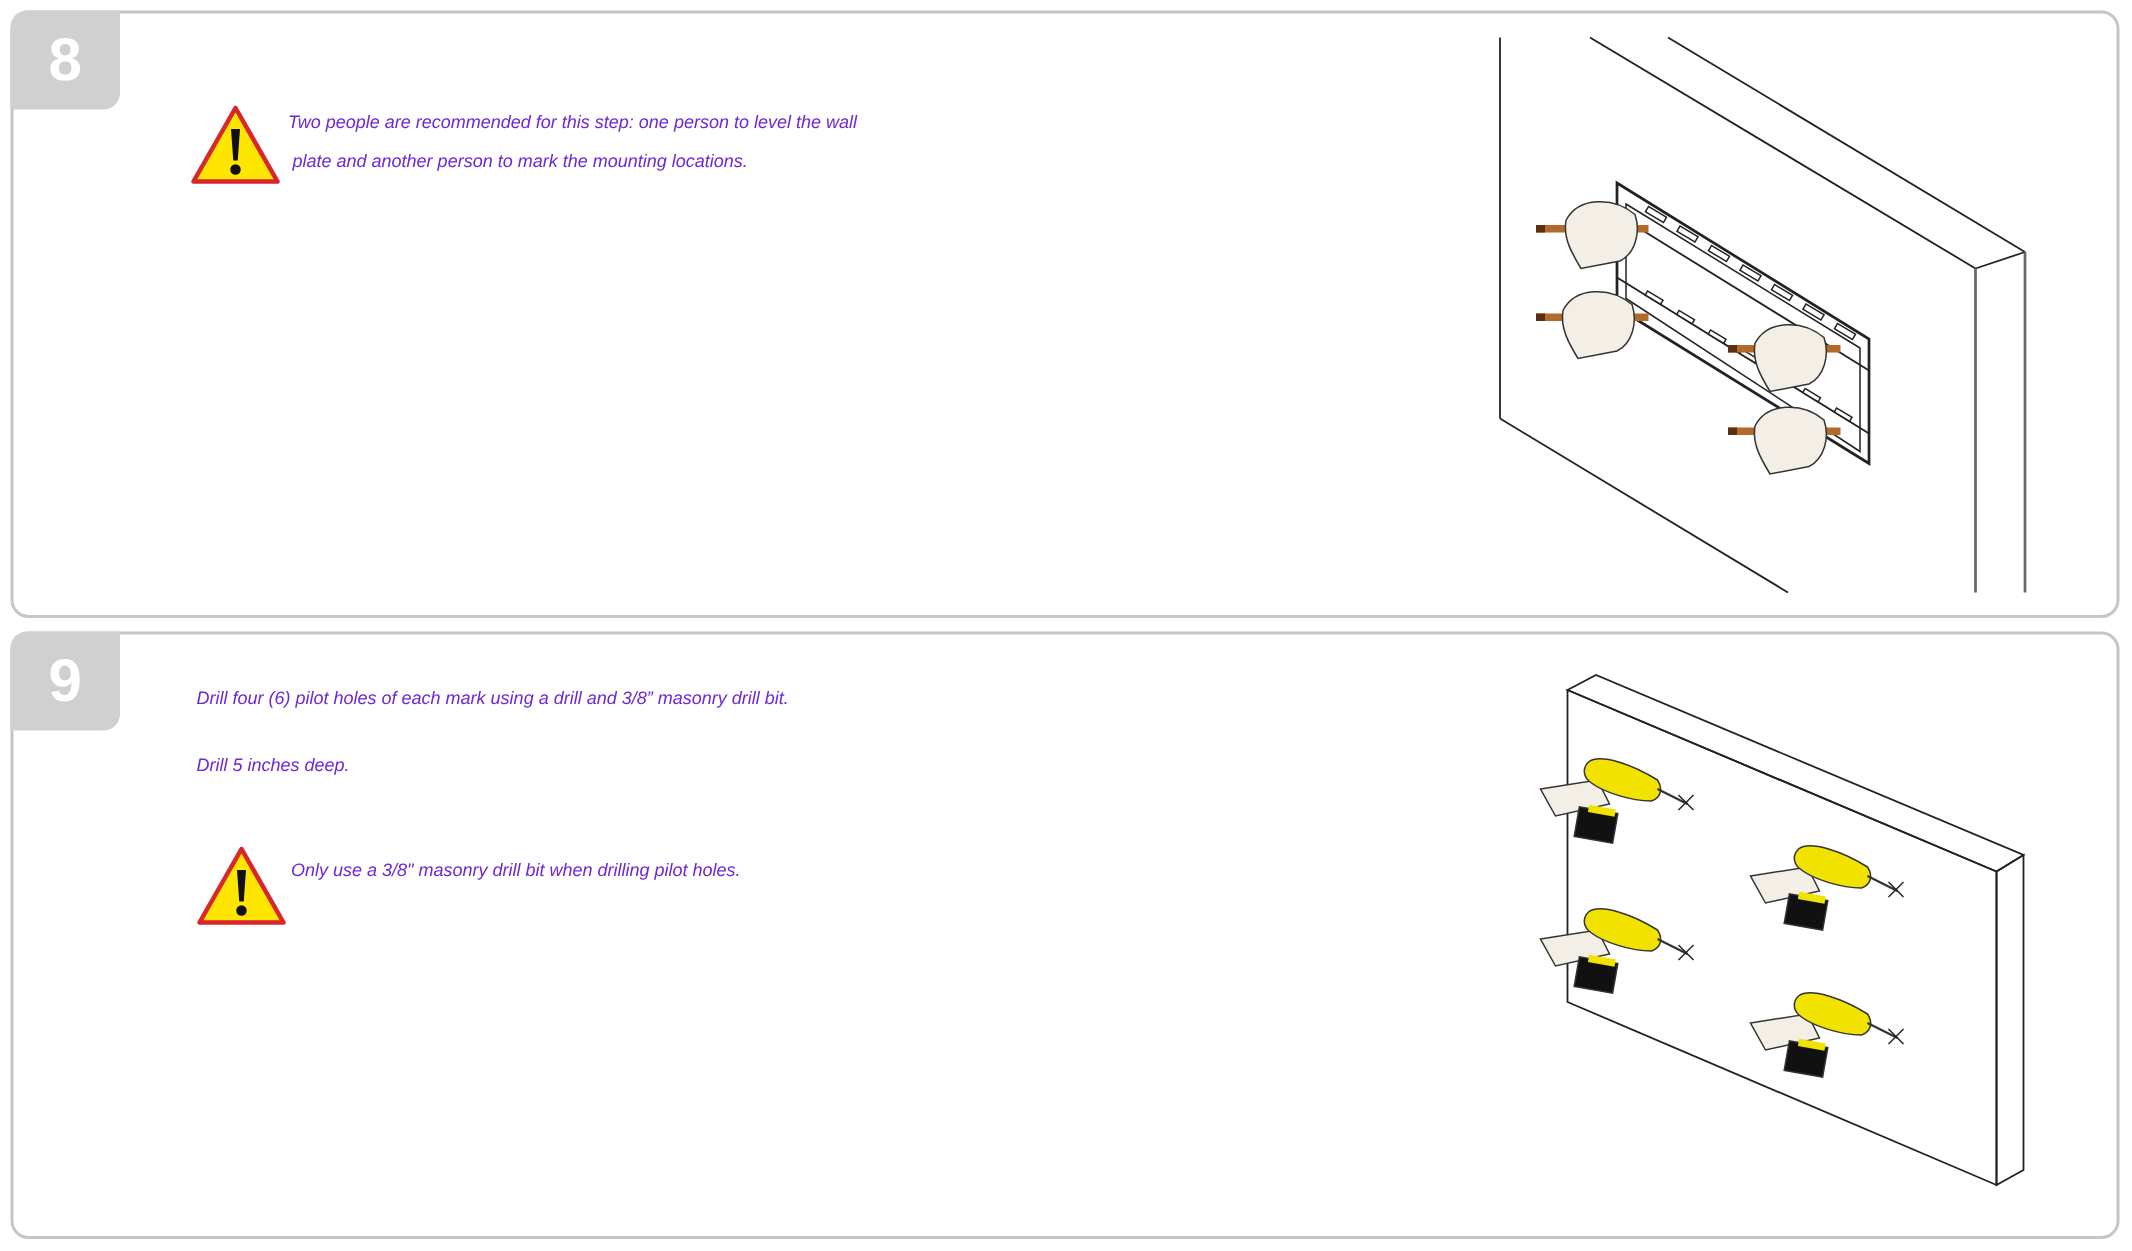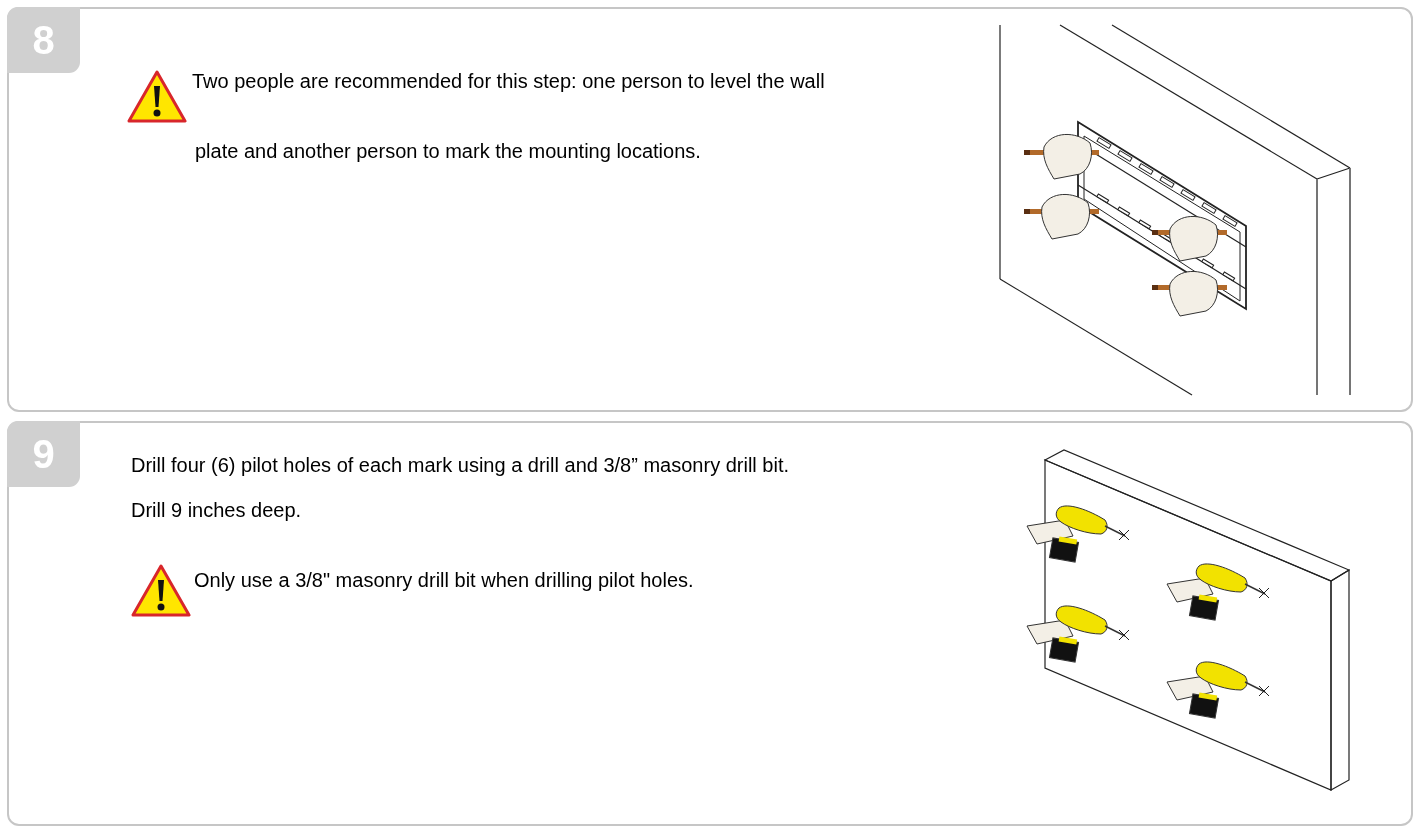--- a/index.html
+++ b/index.html
@@ -6,38 +6,38 @@
   body { width: 1421px; height: 834px; position: relative; overflow: hidden;
          font-family: "Liberation Sans", sans-serif; color: #222; }
   .step-panel { position: absolute; left: 7px; width: 1406px; border: 2px solid #c6c6c6;
                 border-radius: 12px; box-sizing: border-box; background: #fff; }
   #step8 { top: 7px; height: 405px; }
   #step9 { top: 421px; height: 405px; }
   .step-badge { position: absolute; left: -2px; top: -2px; width: 73px; height: 66px;
                 background: #d0d0d0; border-radius: 11px 0 11px 0;
                 color: #ffffff; font-weight: bold; font-size: 40px; line-height: 66px;
                 text-align: center; }
-  .text { position: absolute; font-size: 20px; line-height: 22px; color: #000000; white-space: nowrap; }
+  .text { position: absolute; font-size: 12px; line-height: 22px; color: #6d28d9; white-space: nowrap; font-style: italic; }
   .warn-icon { position: absolute; width: 60px; height: 53px; }
   .illus { position: absolute; }
 </style>
 </head>
 <body>
 
 <div id="step8" class="step-panel">
   <div class="step-badge">8</div>
 
   <svg class="warn-icon" style="left:118px; top:61px;" viewBox="0 0 60 53">
     <polygon points="30,2 58,51 2,51" fill="#ffe600" stroke="#d8262b" stroke-width="3" stroke-linejoin="round"></polygon>
     <path d="M27,16 L33,16 L31.5,37 L28.5,37 Z" fill="#111"></path>
     <circle cx="30" cy="43" r="3.5" fill="#111"></circle>
   </svg>
 
   <div class="text" style="left:183px; top:61px;">Two people are recommended for this step: one person to level the wall</div>
-  <div class="text" style="left:186px; top:87px;margin-top:44px;">plate and another person to mark the mounting locations.</div>
+  <div class="text" style="left:186px; top:87px;">plate and another person to mark the mounting locations.</div>
 
   <svg class="illus" style="left:985px; top:10px;" width="380" height="390" viewBox="0 0 380 390">
     <g stroke="#222" stroke-width="1.2" fill="none">
 
       <line x1="6" y1="6" x2="6" y2="260"></line>
       <line x1="6" y1="260" x2="198" y2="376"></line>
       <line x1="66" y1="6" x2="323" y2="160"></line>
       <line x1="118" y1="6" x2="356" y2="149"></line>
       <line x1="323" y1="160" x2="356" y2="149"></line>
       <line x1="323" y1="160" x2="323" y2="376" stroke="#666" stroke-width="1.8"></line>
@@ -80,21 +80,21 @@
         <rect x="158" y="266" width="6" height="5" fill="#5a2f12"></rect>
       <path d="M176,265 C184,249 208,249 222,261 C226,273 222,287 212,292 L186,297 C180,287 174,277 176,265 Z" fill="#f3efe6" stroke="#333" stroke-width="1"></path>
     </g>
   </svg>
 </div>
 
 <div id="step9" class="step-panel">
   <div class="step-badge">9</div>
 
   <div class="text" style="left:122px; top:31px;">Drill four (6) pilot holes of each mark using a drill and 3/8” masonry drill bit.</div>
-  <div class="text" style="left:122px; top:76px;">Drill 9 inches deep.</div>
+  <div class="text" style="left:122px; top:76px;">Drill 5 inches deep.</div>
 
   <svg class="warn-icon" style="left:122px; top:141px;" viewBox="0 0 60 53">
     <polygon points="30,2 58,51 2,51" fill="#ffe600" stroke="#d8262b" stroke-width="3" stroke-linejoin="round"></polygon>
     <path d="M27,16 L33,16 L31.5,37 L28.5,37 Z" fill="#111"></path>
     <circle cx="30" cy="43" r="3.5" fill="#111"></circle>
   </svg>
   <div class="text" style="left:185px; top:146px;">Only use a 3/8" masonry drill bit when drilling pilot holes.</div>
 
   <svg class="illus" style="left:1000px; top:15px;" width="360" height="370" viewBox="0 0 360 370">
     <g stroke="#222" stroke-width="1.2" fill="none">

